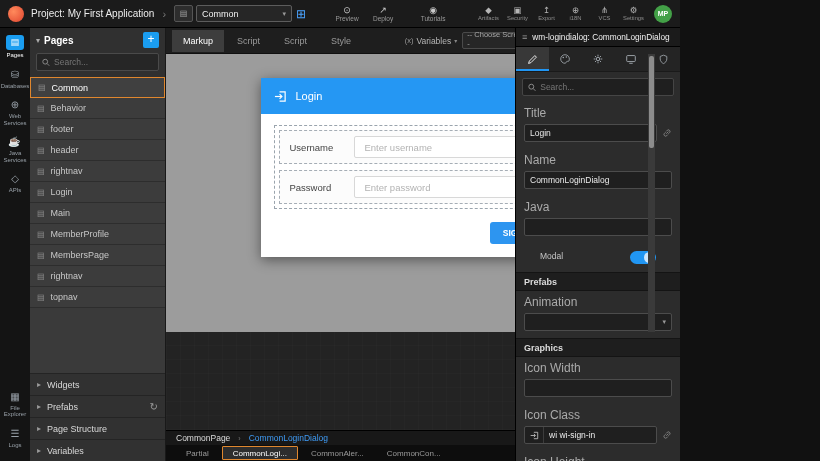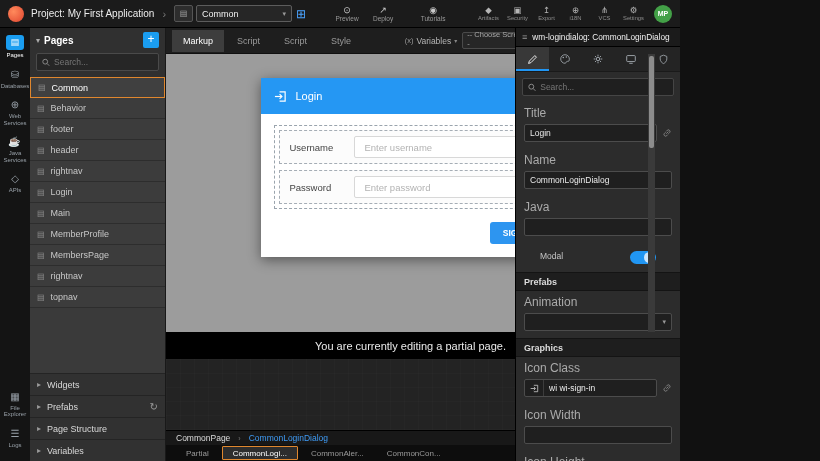--- a/index.html
+++ b/index.html
@@ -402,21 +402,20 @@
             </div>
           </div>
           <div class="dlg-foot">
             <button class="signin-btn">SIGN IN</button>
           </div>
         </div>
         <div class="vscroll">
           <div class="vthumb"></div>
         </div>
       </div>
-      <div class="notice-band">You are currently editing a partial page.</div>
       <div class="canvas-dark"></div>
     </div>
 
     <div class="crumbbar">
       <span class="crumb-root">CommonPage</span>
       <span class="crumb-sep">›</span>
       <span class="crumb-cur">CommonLoginDialog</span>
     </div>
     <div class="tabsbar">
       <div class="btab">Partial</div>
@@ -511,20 +510,27 @@
         <div class="flabel">Animation</div>
         <div class="frow">
           <div class="fselect">
             <span></span>
             <span class="caret">▾</span>
           </div>
         </div>
       </div>
 
       <div class="section">Graphics</div>
+
+      <div class="fgroup">
+        <div class="flabel">Icon Width</div>
+        <div class="frow">
+          <input class="finput" value="" style="">
+        </div>
+      </div>
 
       <div class="fgroup">
         <div class="flabel">Icon Class</div>
         <div class="frow">
           <div class="prefix-input">
             <span class="prefix-ic">
               <svg width="9" height="9" viewBox="0 0 14 14">
                   <path d="M6 2h6v10H6" fill="none" stroke="currentColor" stroke-width="1.3"></path>
                   <path d="M1 7h7" stroke="currentColor" stroke-width="1.3"></path>
                   <path d="M6 4.5L8.5 7 6 9.5" fill="none" stroke="currentColor" stroke-width="1.3"></path>
@@ -536,28 +542,21 @@
             <svg width="10" height="10" viewBox="0 0 14 14">
                 <path d="M6 8l3-3" stroke="currentColor" fill="none" stroke-width="1.2"></path>
                 <path d="M5 6L3.2 7.8a2.3 2.3 0 0 0 3.2 3.2L8.2 9.2" fill="none" stroke="currentColor" stroke-width="1.2"></path>
                 <path d="M9 8l1.8-1.8a2.3 2.3 0 0 0-3.2-3.2L5.8 4.8" fill="none" stroke="currentColor" stroke-width="1.2"></path>
               </svg>
           </span>
         </div>
       </div>
 
       <div class="fgroup">
-        <div class="flabel">Icon Width</div>
+        <div class="flabel">Icon Height</div>
         <div class="frow">
           <input class="finput" value="" style="">
         </div>
       </div>
-
-      <div class="fgroup">
-        <div class="flabel">Icon Height</div>
-        <div class="frow">
-          <input class="finput" value="" style="">
-        </div>
-      </div>
     </div>
   </div>
 
 </div>
 
 </body></html>

